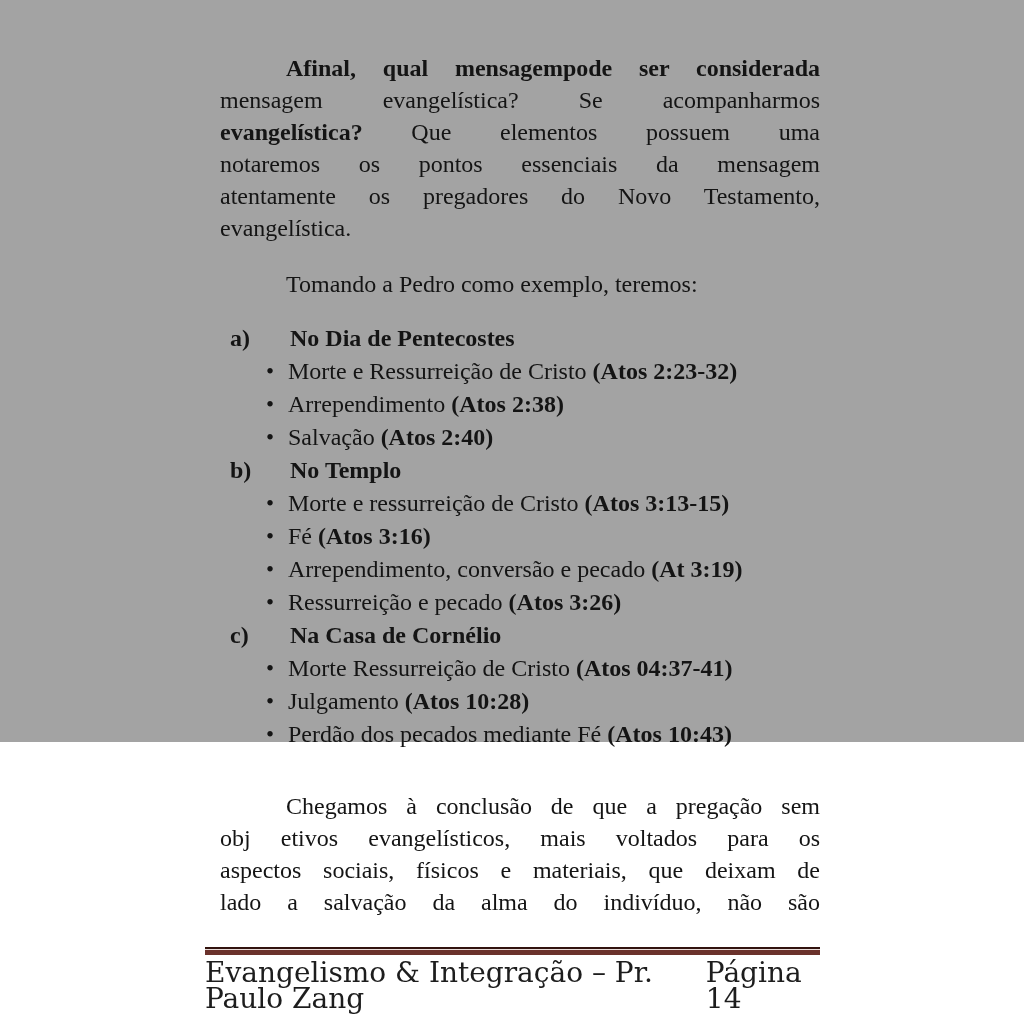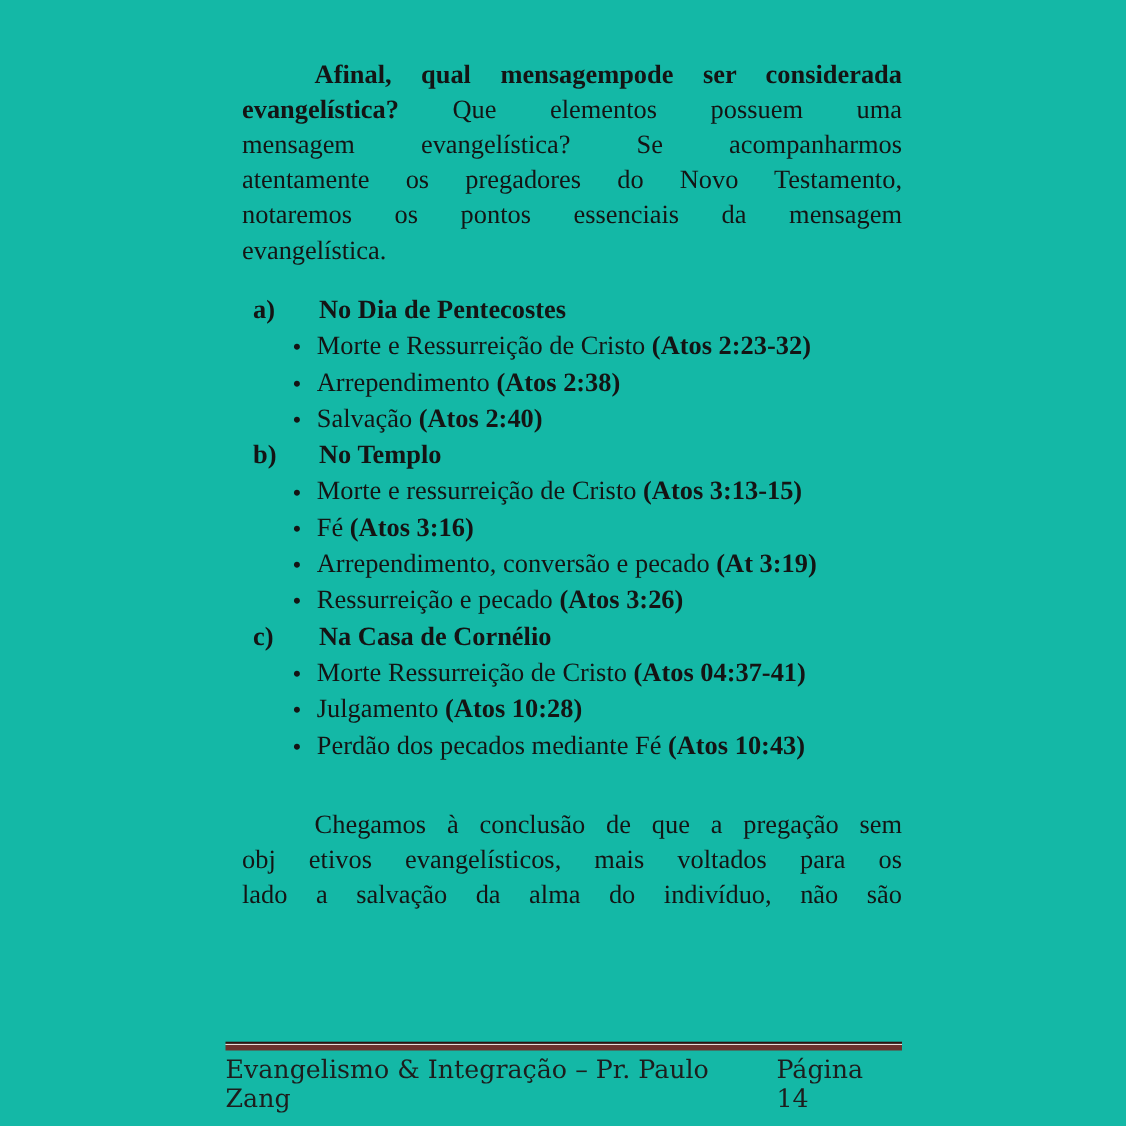--- a/index.html
+++ b/index.html
@@ -5,22 +5,22 @@
   html, body { margin: 0; padding: 0; }
   body {
     width: 1024px; height: 1024px;
     background: #ffffff;
     font-family: "Liberation Serif", serif;
     color: #141414;
     overflow: hidden;
   }
   .page {
     position: relative;
-    width: 1024px; height: 1024px;
-    background: #14b8a6;
+    width: 1024px; height: 742px;
+    background: #a3a3a3;
   }
   .content {
     position: absolute;
     left: 220px; top: 52px;
     width: 600px;
     font-size: 24px;
   }
   .para .line {
     line-height: 32px;
     text-align: justify;
@@ -56,60 +56,64 @@
     width: 615px;
   }
   .rule-top  { height: 2px; background: #31120e; }
   .rule-gap  { height: 1px; background: #e8dcd9; }
   .rule-main { height: 5px; background: #6b322c; }
   .footer-text {
     display: flex;
     justify-content: space-between;
     margin-top: 5px;
     font-family: "DejaVu Serif", serif;
-    font-size: 23px;
+    font-size: 28px;
     color: #1d1d1d;
     line-height: 26px;
   }
 </style>
 </head>
 <body>
 
 <div class="page">
   <div class="content">
 
     <div class="para para-intro">
         <div class="line indent"><span class="bold">Afinal, qual mensagempode ser considerada</span></div>
+        <div class="line"><span>mensagem evangelística? Se acompanharmos</span></div>
         <div class="line"><span class="bold">evangelística?</span><span> Que elementos possuem uma</span></div>
-        <div class="line"><span>mensagem evangelística? Se acompanharmos</span></div>
+        <div class="line"><span>notaremos os pontos essenciais da mensagem</span></div>
         <div class="line"><span>atentamente os pregadores do Novo Testamento,</span></div>
-        <div class="line"><span>notaremos os pontos essenciais da mensagem</span></div>
         <div class="line noj"><span>evangelística.</span></div>
       </div>
 
+    <div class="para para-tomando">
+        <div class="line noj indent"><span>Tomando a Pedro como exemplo, teremos:</span></div>
+      </div>
 
     <div class="outline">
         <div class="outline-item alpha"><span class="marker">a)</span><span>No Dia de Pentecostes</span></div>
         <div class="outline-item bullet"><span class="marker">•</span><span>Morte e Ressurreição de Cristo </span><span class="bold">(Atos 2:23-32)</span></div>
         <div class="outline-item bullet"><span class="marker">•</span><span>Arrependimento </span><span class="bold">(Atos 2:38)</span></div>
         <div class="outline-item bullet"><span class="marker">•</span><span>Salvação </span><span class="bold">(Atos 2:40)</span></div>
         <div class="outline-item alpha"><span class="marker">b)</span><span>No Templo</span></div>
         <div class="outline-item bullet"><span class="marker">•</span><span>Morte e ressurreição de Cristo </span><span class="bold">(Atos 3:13-15)</span></div>
         <div class="outline-item bullet"><span class="marker">•</span><span>Fé </span><span class="bold">(Atos 3:16)</span></div>
         <div class="outline-item bullet"><span class="marker">•</span><span>Arrependimento, conversão e pecado </span><span class="bold">(At 3:19)</span></div>
         <div class="outline-item bullet"><span class="marker">•</span><span>Ressurreição e pecado </span><span class="bold">(Atos 3:26)</span></div>
         <div class="outline-item alpha"><span class="marker">c)</span><span>Na Casa de Cornélio</span></div>
         <div class="outline-item bullet"><span class="marker">•</span><span>Morte Ressurreição de Cristo </span><span class="bold">(Atos 04:37-41)</span></div>
         <div class="outline-item bullet"><span class="marker">•</span><span>Julgamento </span><span class="bold">(Atos 10:28)</span></div>
         <div class="outline-item bullet"><span class="marker">•</span><span>Perdão dos pecados mediante Fé </span><span class="bold">(Atos 10:43)</span></div>
       </div>
 
     <div class="para para-conclusao">
         <div class="line indent"><span>Chegamos à conclusão de que a pregação sem</span></div>
         <div class="line"><span>obj etivos evangelísticos, mais voltados para os</span></div>
+        <div class="line"><span>aspectos sociais, físicos e materiais, que deixam de</span></div>
         <div class="line"><span>lado a salvação da alma do indivíduo, não são</span></div>
       </div>
 
   </div>
 
   <div class="footer">
     <div class="footer-rule">
       <div class="rule-top"></div>
       <div class="rule-gap"></div>
       <div class="rule-main"></div>

